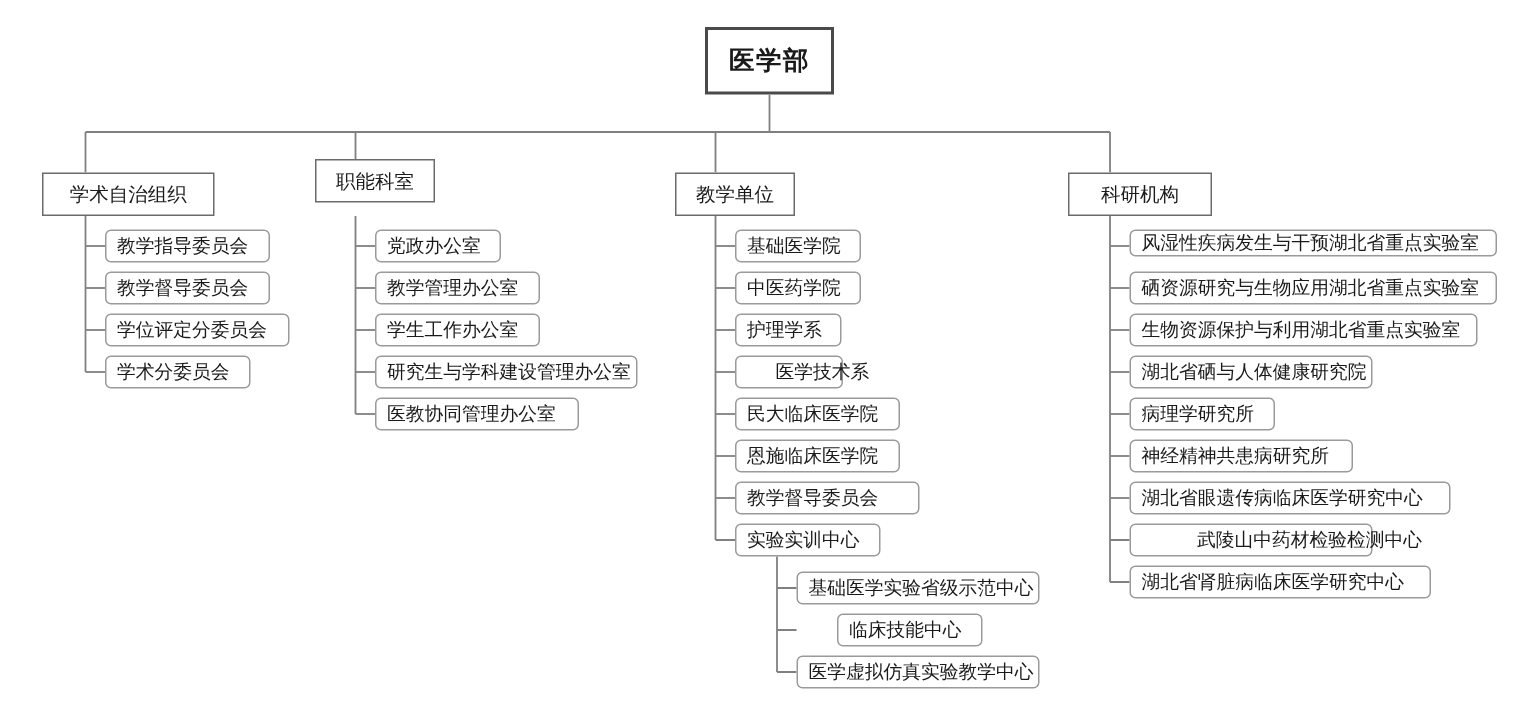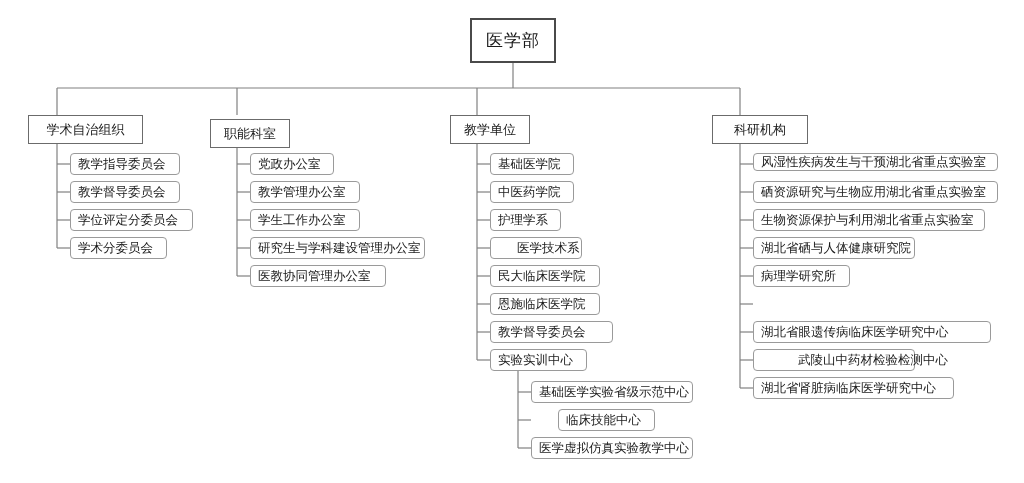--- a/index.html
+++ b/index.html
@@ -31,20 +31,21 @@
     align-items: center;
     justify-content: center;
     white-space: nowrap;
     color: #1a1a1a;
   }
   .node.root {
     border: 2px solid #4a4a4a;
     border-radius: 0;
     font-size: 17px;
     letter-spacing: 1px;
+    font-weight: bold;
   }
   .node.lvl2 {
     border: 1.5px solid #6b6b6b;
     border-radius: 0;
     font-size: 13px;
   }
   .node.leaf {
     border: 1px solid #9a9a9a;
     border-radius: 4px;
     font-size: 12.5px;
@@ -100,40 +101,41 @@
       <path d="M 740 360 L 753 360" stroke="#808080" stroke-width="1.2" fill="none"></path>
       <path d="M 740 388 L 753 388" stroke="#808080" stroke-width="1.2" fill="none"></path>
       <path d="M 740 144 L 740 388" stroke="#808080" stroke-width="1.2" fill="none"></path>
     </svg>
 <div class="node root" style="left: 470px; top: 18px; width: 86px; height: 45px;">医学部</div>
     <div class="node lvl2" style="left: 28px; top: 115px; width: 115px; height: 29px;">学术自治组织</div>
     <div class="node leaf" style="left: 70px; top: 153px; width: 110px; height: 22px;">教学指导委员会</div>
     <div class="node leaf" style="left: 70px; top: 181px; width: 110px; height: 22px;">教学督导委员会</div>
     <div class="node leaf" style="left: 70px; top: 209px; width: 123px; height: 22px;">学位评定分委员会</div>
     <div class="node leaf" style="left: 70px; top: 237px; width: 97px; height: 22px;">学术分委员会</div>
-    <div class="node lvl2" style="left: 210px; top: 119px; width: 80px; height: 29px;">职能科室</div>
+    <div class="node lvl2" style="left: 210px; top: 106px; width: 80px; height: 29px;">职能科室</div>
     <div class="node leaf" style="left: 250px; top: 153px; width: 84px; height: 22px;">党政办公室</div>
     <div class="node leaf" style="left: 250px; top: 181px; width: 110px; height: 22px;">教学管理办公室</div>
     <div class="node leaf" style="left: 250px; top: 209px; width: 110px; height: 22px;">学生工作办公室</div>
     <div class="node leaf" style="left: 250px; top: 237px; width: 175px; height: 22px;">研究生与学科建设管理办公室</div>
     <div class="node leaf" style="left: 250px; top: 265px; width: 136px; height: 22px;">医教协同管理办公室</div>
     <div class="node lvl2" style="left: 450px; top: 115px; width: 80px; height: 29px;">教学单位</div>
     <div class="node leaf" style="left: 490px; top: 153px; width: 84px; height: 22px;">基础医学院</div>
     <div class="node leaf" style="left: 490px; top: 181px; width: 84px; height: 22px;">中医药学院</div>
     <div class="node leaf" style="left: 490px; top: 209px; width: 71px; height: 22px;">护理学系</div>
-    <div class="node leaf" style="left: 490px; top: 237px; width: 92px; height: 22px; padding-left: 26px;">医学技术系</div>
+    <div class="node leaf" style="left: 490px; top: 237px; width: 72px; height: 22px; padding-left: 26px;">医学技术系</div>
     <div class="node leaf" style="left: 490px; top: 265px; width: 110px; height: 22px;">民大临床医学院</div>
     <div class="node leaf" style="left: 490px; top: 293px; width: 110px; height: 22px;">恩施临床医学院</div>
     <div class="node leaf" style="left: 490px; top: 321px; width: 123px; height: 22px;">教学督导委员会</div>
     <div class="node leaf" style="left: 490px; top: 349px; width: 97px; height: 22px;">实验实训中心</div>
     <div class="node leaf sub" style="left: 531px; top: 381px; width: 162px; height: 22px;">基础医学实验省级示范中心</div>
     <div class="node leaf sub" style="left: 531px; top: 409px; width: 97px; height: 22px; margin-left: 27px;">临床技能中心</div>
     <div class="node leaf sub" style="left: 531px; top: 437px; width: 162px; height: 22px;">医学虚拟仿真实验教学中心</div>
     <div class="node lvl2" style="left: 712px; top: 115px; width: 96px; height: 29px;">科研机构</div>
     <div class="node leaf" style="left: 753px; top: 153px; width: 245px; height: 18px;">风湿性疾病发生与干预湖北省重点实验室</div>
     <div class="node leaf" style="left: 753px; top: 181px; width: 245px; height: 22px;">硒资源研究与生物应用湖北省重点实验室</div>
     <div class="node leaf" style="left: 753px; top: 209px; width: 232px; height: 22px;">生物资源保护与利用湖北省重点实验室</div>
     <div class="node leaf" style="left: 753px; top: 237px; width: 162px; height: 22px;">湖北省硒与人体健康研究院</div>
     <div class="node leaf" style="left: 753px; top: 265px; width: 97px; height: 22px;">病理学研究所</div>
-    <div class="node leaf" style="left: 753px; top: 321px; width: 238px; height: 22px;">湖北省眼遗传病临床医学研究中心</div>
+    <div class="node leaf" style="left: 753px; top: 293px; width: 149px; height: 22px;">神经精神共患病研究所</div>
+    <div class="node leaf" style="left: 753px; top: 321px; width: 214px; height: 22px;">湖北省眼遗传病临床医学研究中心</div>
     <div class="node leaf" style="left: 753px; top: 349px; width: 162px; height: 22px; padding-left: 44px;">武陵山中药材检验检测中心</div>
     <div class="node leaf" style="left: 753px; top: 377px; width: 201px; height: 22px;">湖北省肾脏病临床医学研究中心</div>
   </div>
 
 </body></html>

